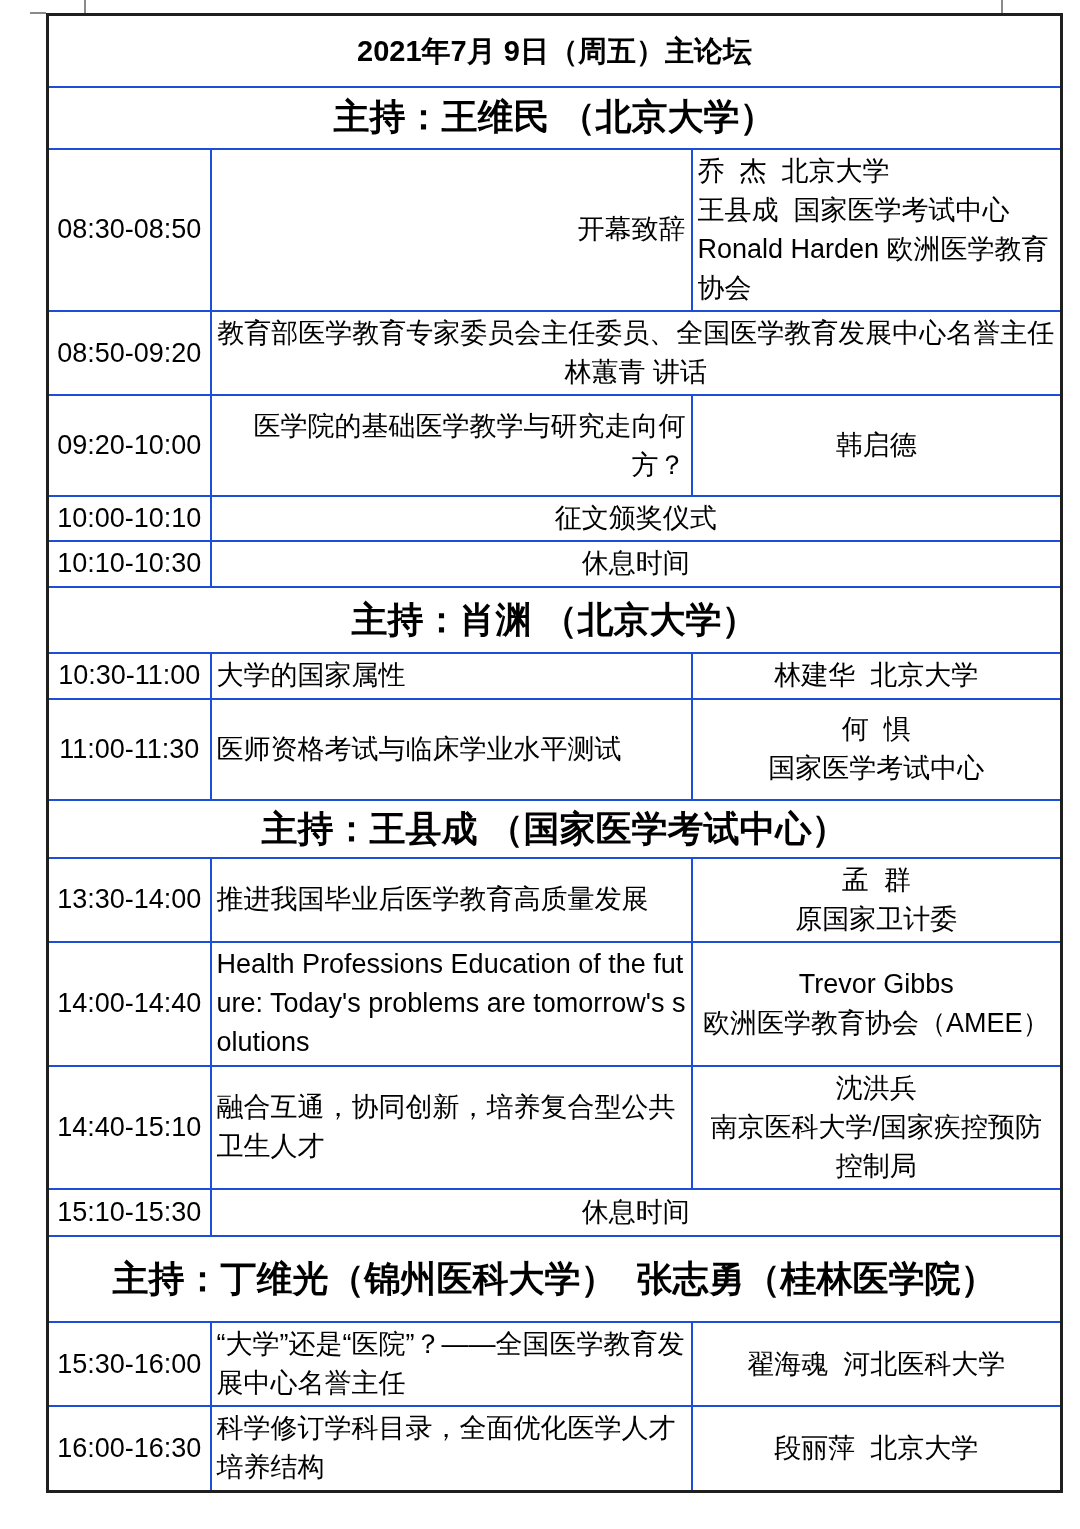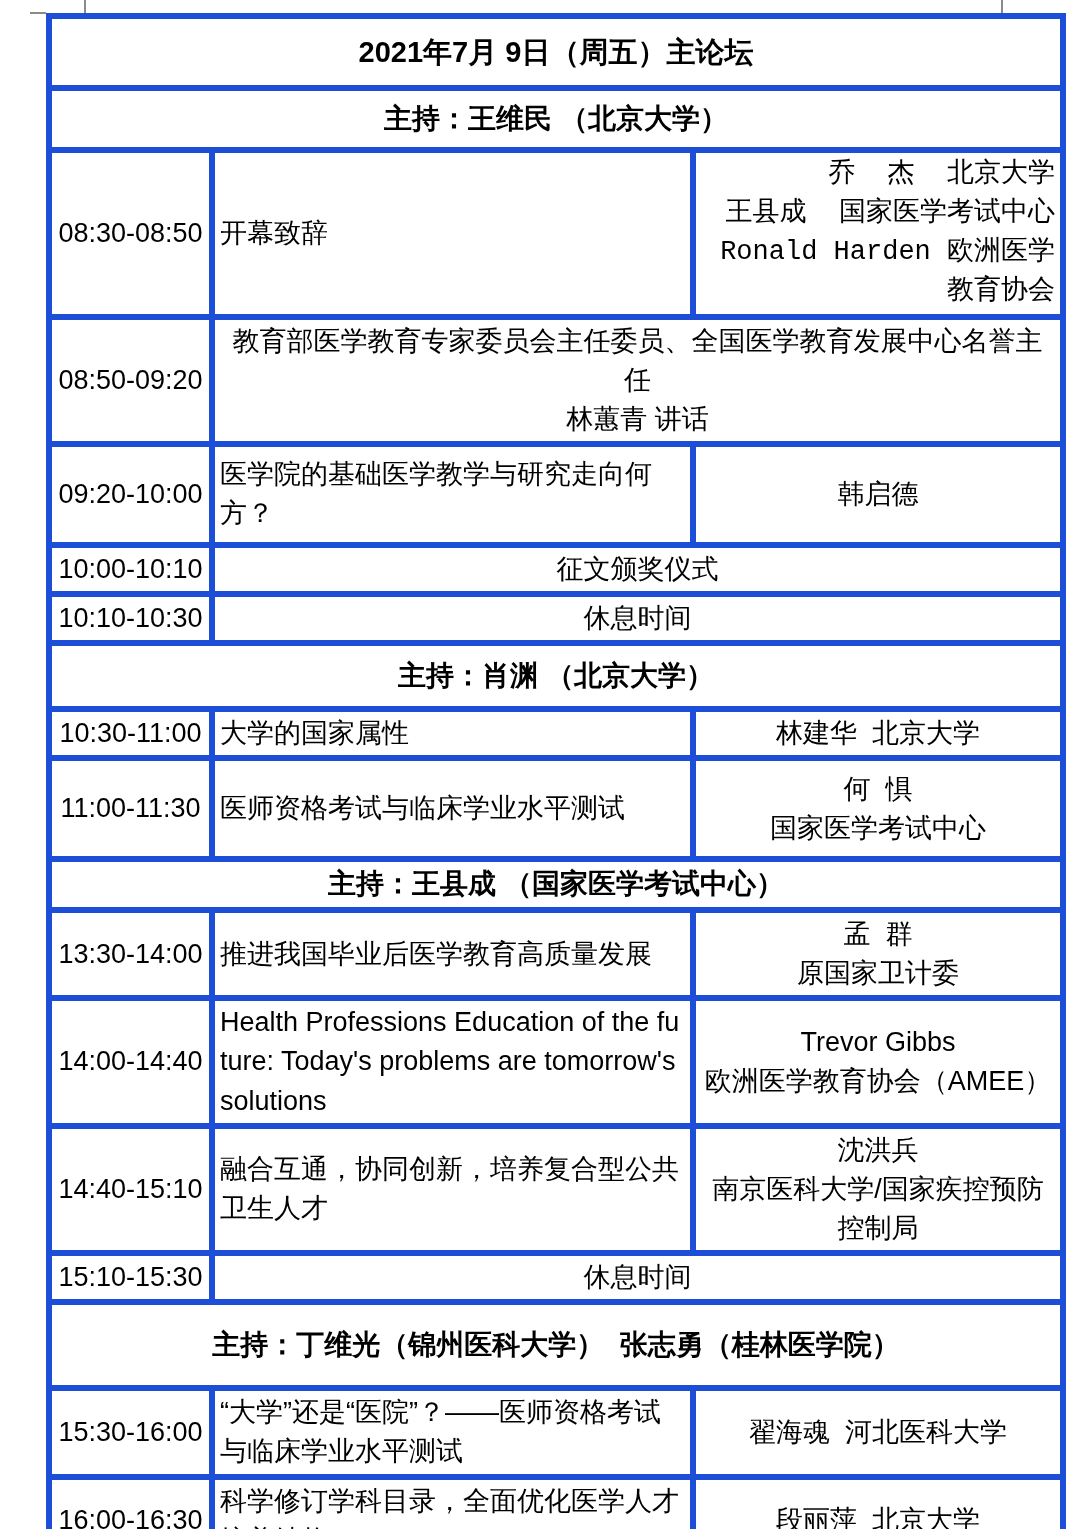--- a/index.html
+++ b/index.html
@@ -17,35 +17,35 @@
   .remnant-v2{left:1001px;top:0;width:2px;height:13px;}
   .remnant-h1{left:30px;top:12px;width:16px;height:2px;}
 
   table.sched{
     position:absolute;left:46px;top:13px;
     width:1014px;
     border-collapse:collapse;table-layout:fixed;
     border:3px solid #1f1f1f;
   }
   td{
-    border:6px solid #1d4ed8;
+    border:2px solid #1d4ed8;
     vertical-align:middle;
     font-size:27px;line-height:1.45;
     padding:2px 5px;
     white-space:pre-wrap;
     word-break:break-all;
     overflow:hidden;
   }
   .title-cell{text-align:center;font-weight:bold;font-size:29px;}
-  .mod-cell{text-align:center;font-weight:bold;font-size:28px;}
+  .mod-cell{text-align:center;font-weight:bold;font-size:36px;}
   .time-cell{text-align:center;white-space:nowrap;padding:2px 1px;}
-  .topic-c{text-align:left;border-radius:25px;}
+  .topic-c{text-align:right;border-radius:25px;}
   .topic-l{text-align:left;}
   .speaker-c{text-align:center;}
-  .speaker-l{text-align:right;font-family:Liberation Mono, monospace;}
+  .speaker-l{text-align:left;}
   .merged-c{text-align:center;}
   
   .rh72{height:72px}.rh62{height:62px}.rh152{height:152px}.rh90{height:82px}
   .rh86{height:101px}.rh44{height:44px}.rh45{height:45px}.rh66{height:66px}
   .rh46{height:46px}.rh58{height:46px}.rh74{height:74px}.rh120{height:120px}
   .rh112{height:112px}.rh47{height:47px}.rh68{height:86px}.rh80{height:80px}
 </style>
 </head>
 <body>
 
@@ -129,21 +129,21 @@
       </tr>
       <tr class="rh47">
         <td class="time-cell">15:10-15:30</td>
         <td colspan="2" class="merged-c">休息时间</td>
       </tr>
       <tr class="rh68">
         <td colspan="3" class="mod-cell">主持：丁维光（锦州医科大学）  张志勇（桂林医学院）</td>
       </tr>
       <tr class="rh80">
         <td class="time-cell">15:30-16:00</td>
-        <td class="topic-l">“大学”还是“医院”？——医师资格考试与临床学业水平测试</td>
+        <td class="topic-l">“大学”还是“医院”？——全国医学教育发展中心名誉主任</td>
         <td class="speaker-c">翟海魂  河北医科大学</td>
       </tr>
       <tr class="rh80">
         <td class="time-cell">16:00-16:30</td>
         <td class="topic-l">科学修订学科目录，全面优化医学人才培养结构</td>
         <td class="speaker-c">段丽萍  北京大学</td>
       </tr>
 
     </tbody>
   </table>

